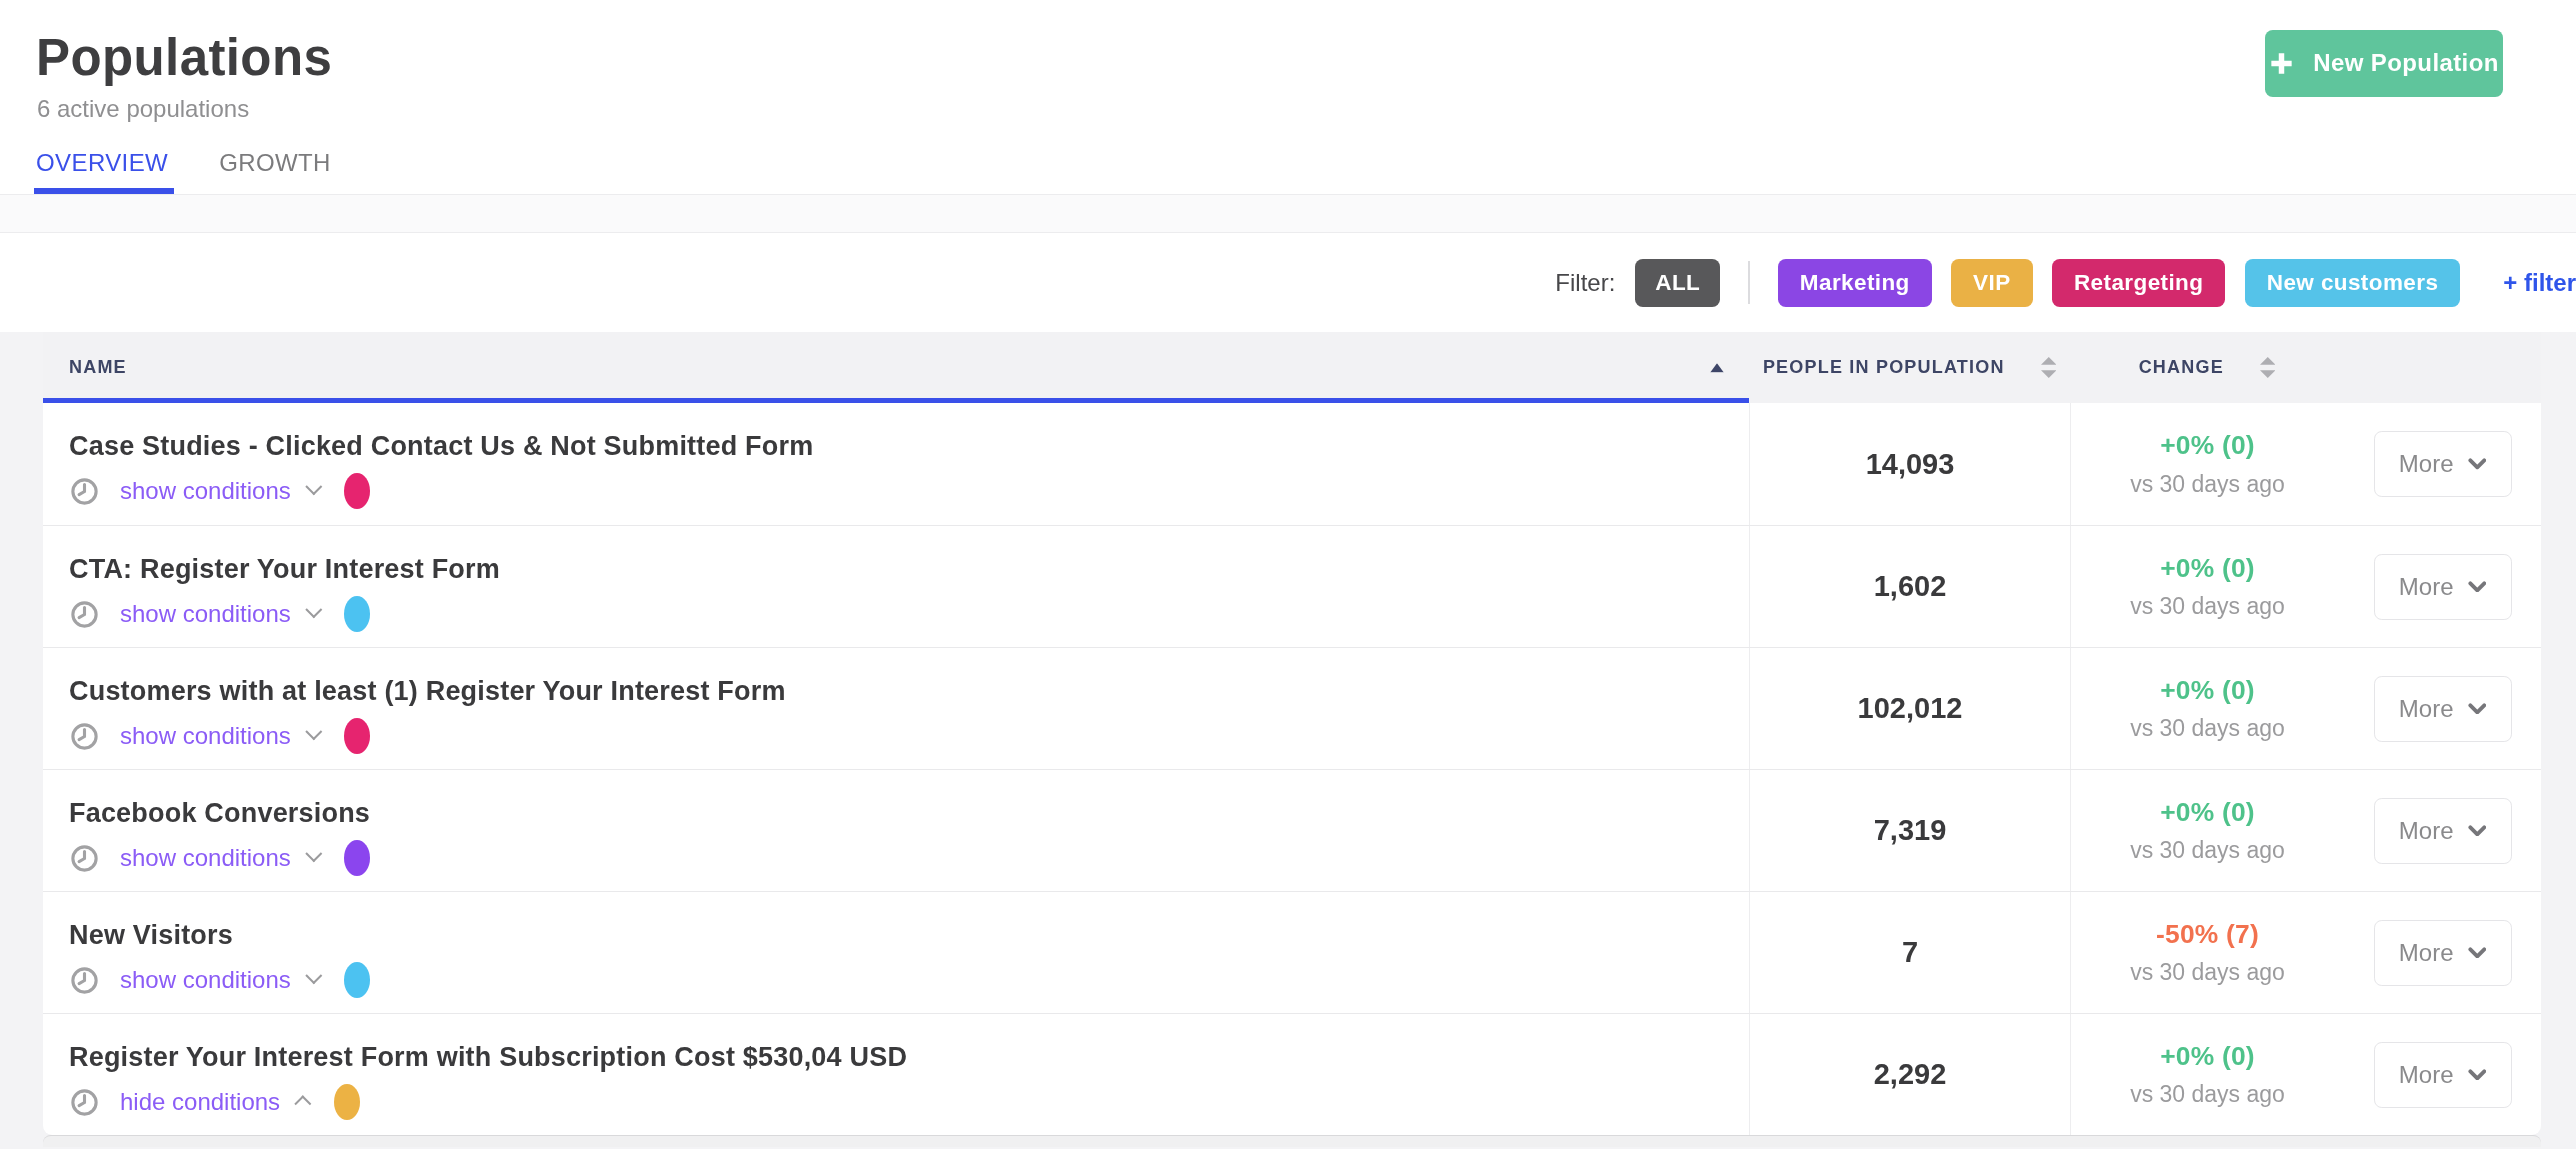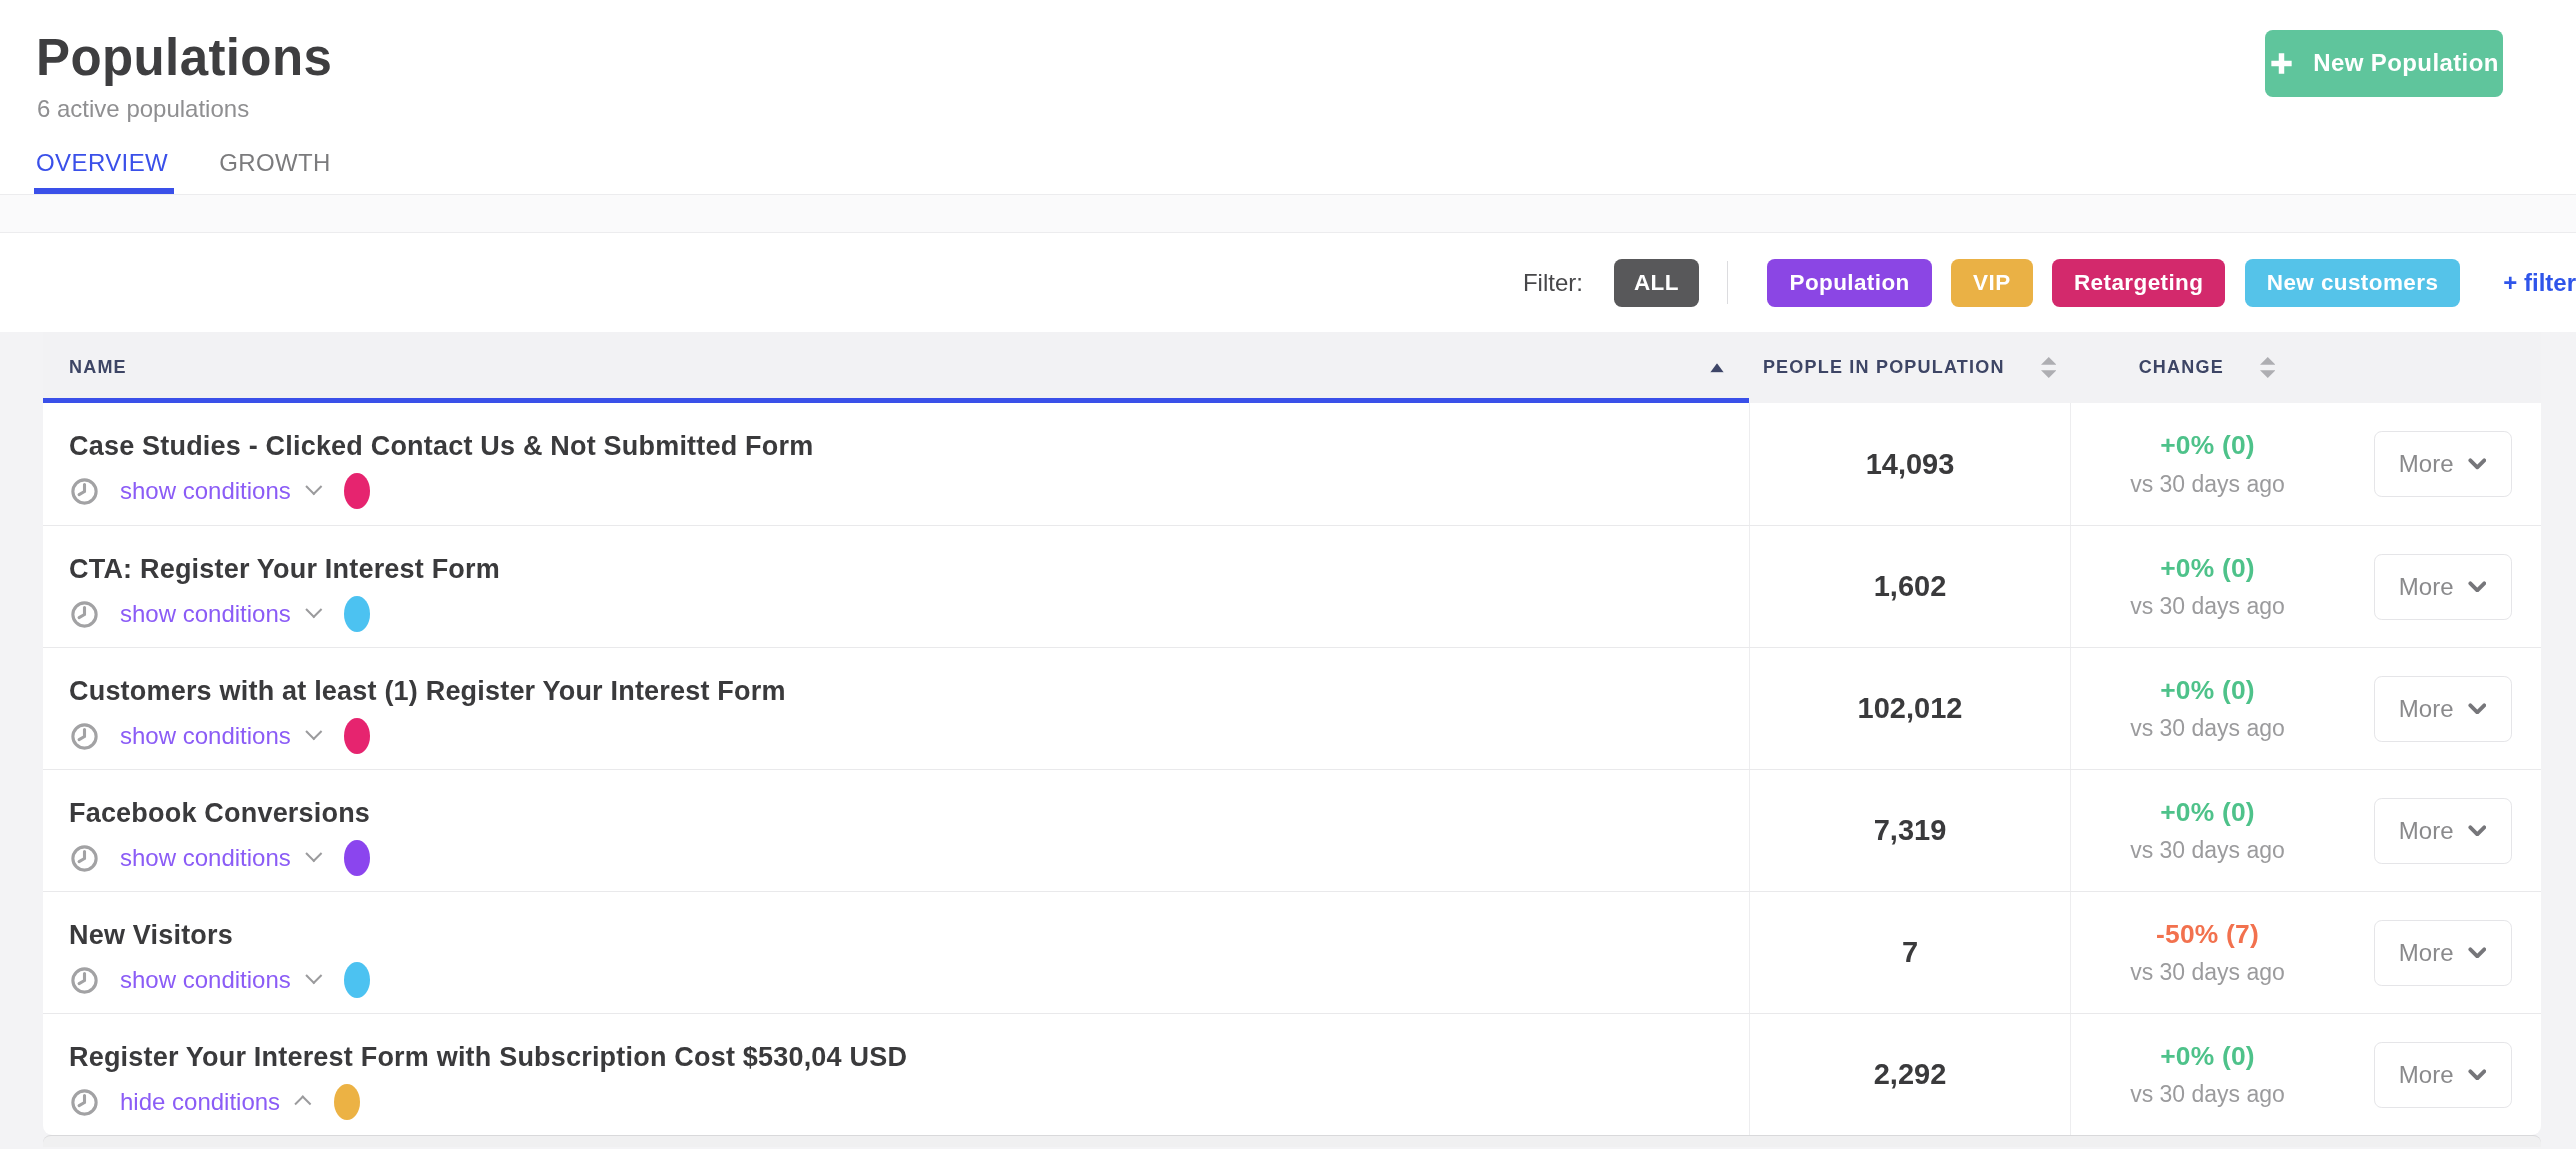--- a/index.html
+++ b/index.html
@@ -24,21 +24,21 @@
 
   
   .strip { height:39px; background:#fafafb; border-top:1.6px solid #ececee;
            border-bottom:1.6px solid #ececee; }
 
   
   .filterbar { height:99px; background:#fff; display:flex; align-items:center; padding-left:48px;justify-content:flex-end; }
   .filter-label { font-size:24px; color:#47474a; margin-right:20px; }
   .chip { height:48px; border:none; border-radius:7.8px; color:#fff; font-family:inherit;
           font-size:22.5px; font-weight:700; letter-spacing:0.4px; padding:0 22px;
-          display:flex; align-items:center; cursor:pointer;margin-left:11px; }
+          display:flex; align-items:center; cursor:pointer; }
   .chip.all { padding:0 20px; }
   .chip + .chip { margin-left:19.4px; }
   .filter-divider { width:1.6px; height:43px; background:#dcdcdf; margin:0 28px; }
   .add-filter { margin-left:43px; font-size:24px; font-weight:600; color:#2f55ea;
                 background:none; border:none; font-family:inherit; cursor:pointer; }
 
   
   .content { background:#f3f3f5; height:817px; }
   .card { margin:0 35px 0 43px; }
   .grid-cols { display:grid; grid-template-columns:1706px 321px 274px auto; }
@@ -99,21 +99,21 @@
     <div class="tab">GROWTH</div>
   </div>
 </div>
 
 <div class="strip"></div>
 
 <div class="filterbar">
   <span class="filter-label">Filter:</span>
   <button class="chip all" style="background-color: rgb(88, 88, 90);">ALL</button>
   <span class="filter-divider"></span>
-  <button class="chip" style="background-color: rgb(139, 70, 228);">Population</button>
+  <button class="chip" style="background-color: rgb(139, 70, 228);">Marketing</button>
   <button class="chip" style="background-color: rgb(234, 177, 69);">VIP</button>
   <button class="chip" style="background-color: rgb(211, 41, 108);">Retargeting</button>
   <button class="chip" style="background-color: rgb(85, 195, 233);">New customers</button>
   <button class="add-filter">+ filter</button>
 </div>
 
 <div class="content">
   <div class="card">
 
     <div class="thead grid-cols">

